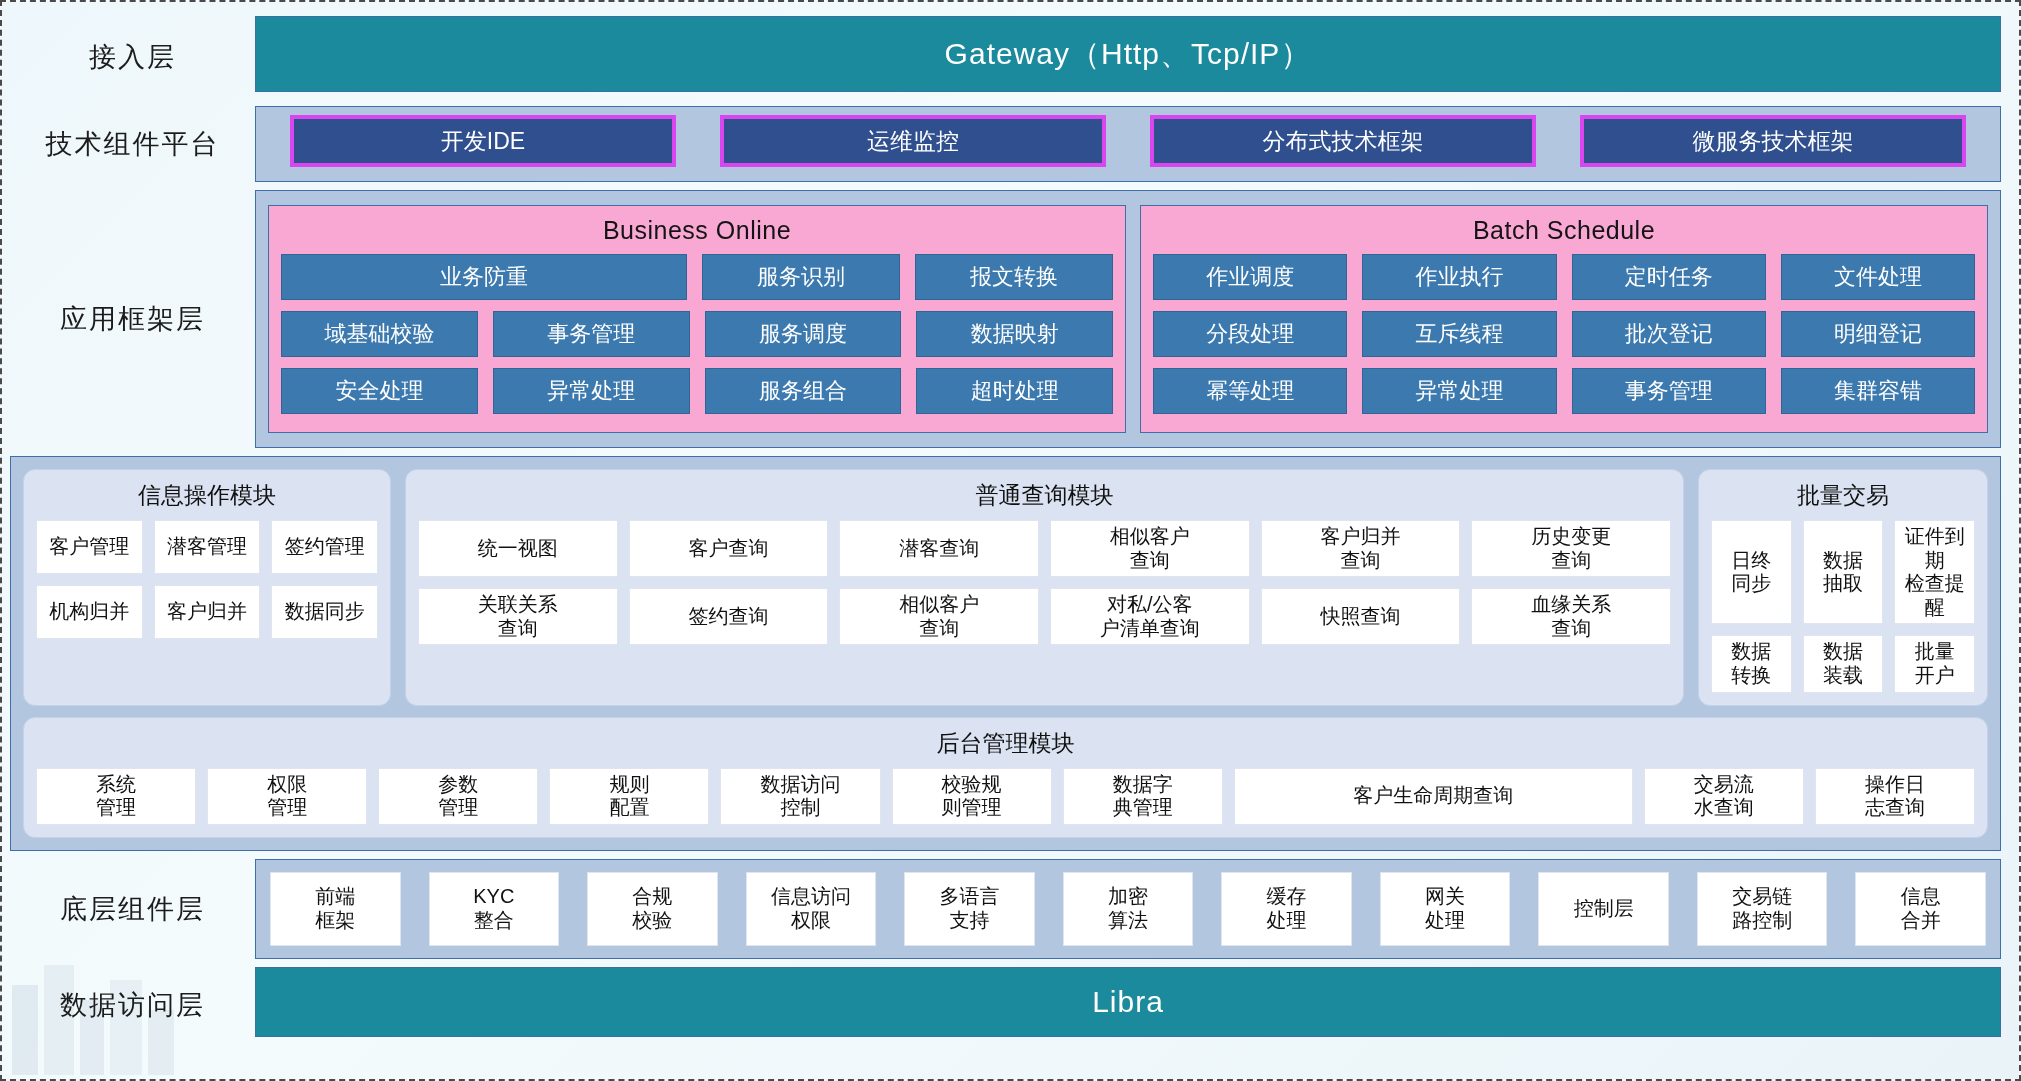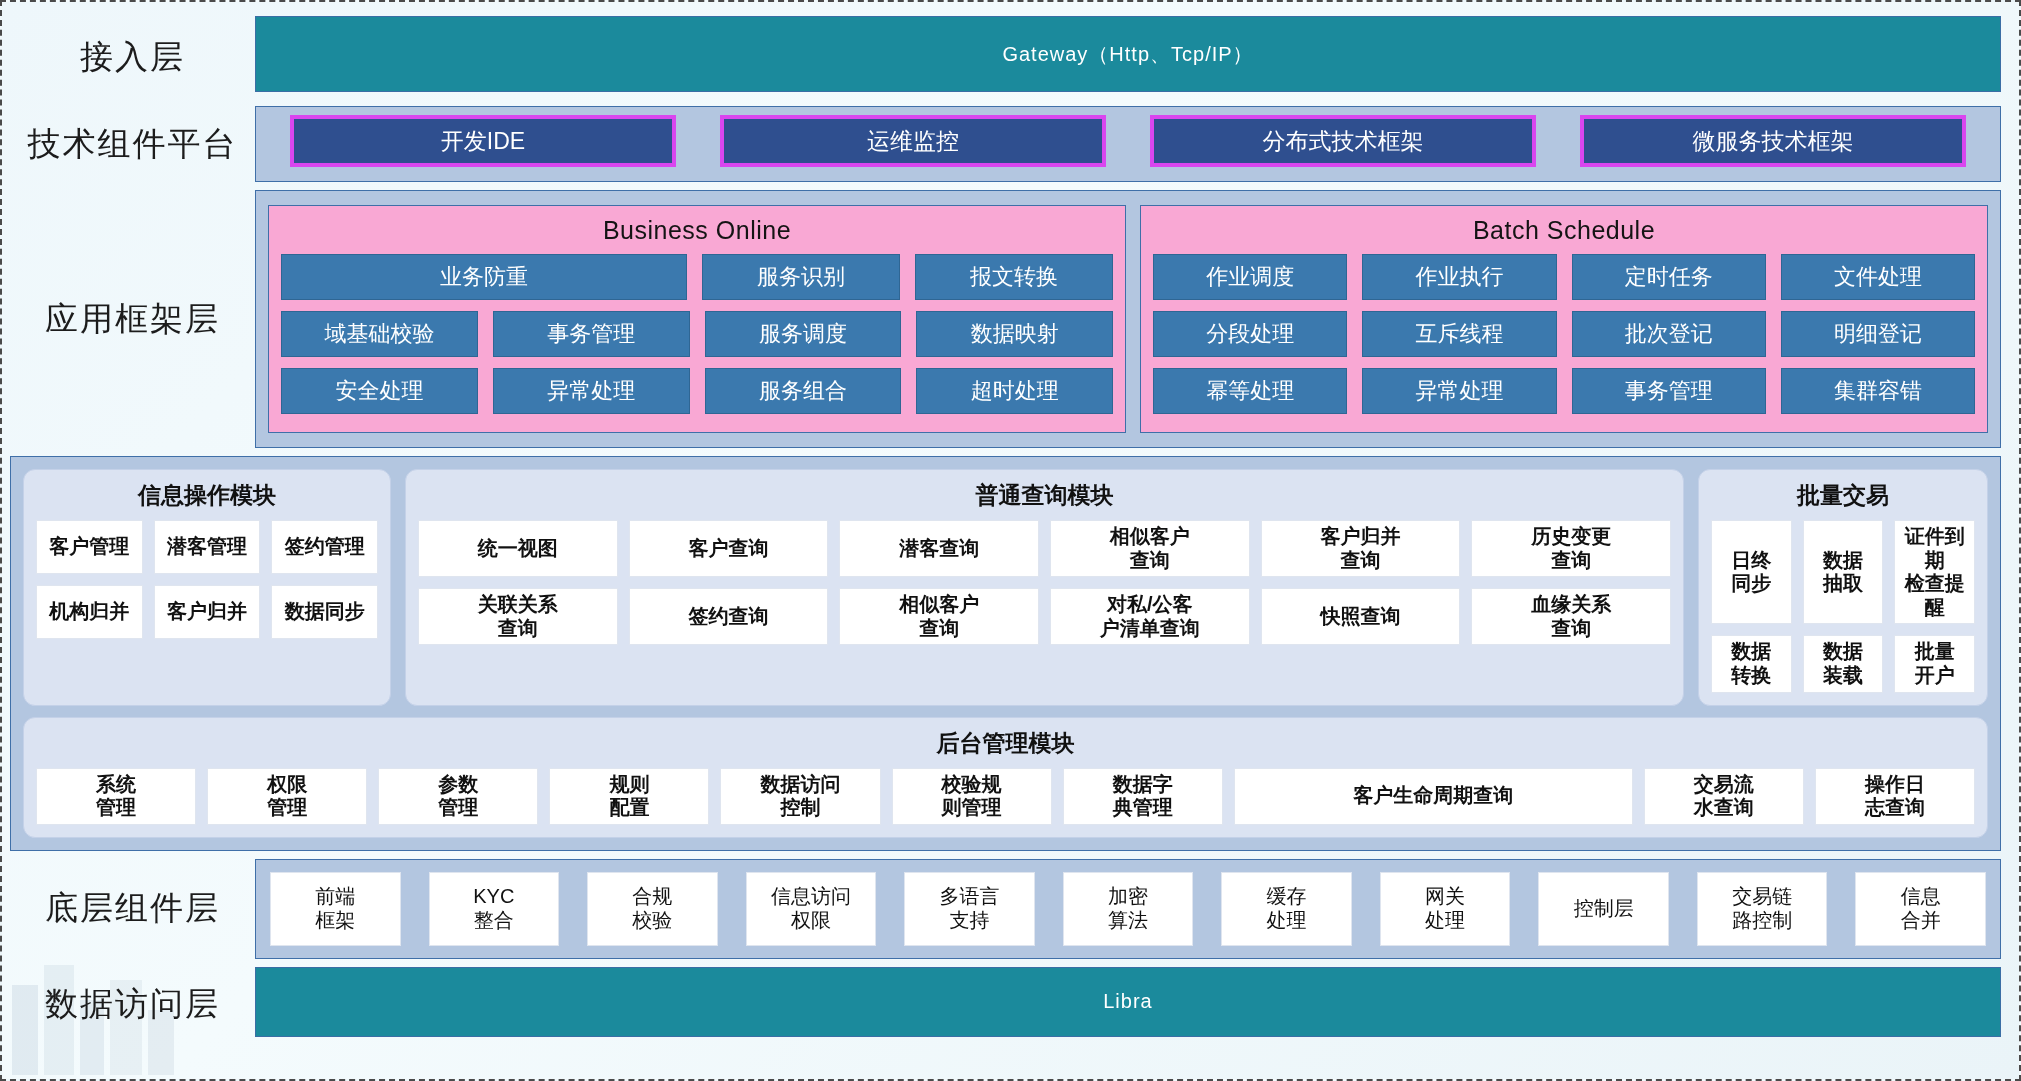--- a/index.html
+++ b/index.html
@@ -17,29 +17,29 @@
     position:absolute;left:0;top:0;right:0;bottom:0;
     display:flex;flex-direction:column;
     padding:14px 18px 14px 8px;
     box-sizing:border-box;
     gap:8px;
   }
   .row{display:flex;align-items:stretch;}
   .row-label{
     width:245px;flex:0 0 245px;
     display:flex;align-items:center;justify-content:center;
-    font-size:33px;color:#1c1c1c;letter-spacing:2px;text-align:center;
+    font-size:27px;color:#1c1c1c;letter-spacing:2px;text-align:center;
   }
   .row-body{flex:1 1 auto;display:flex;}
 
   
   .band-teal{
     flex:1;background:#1b8a9c;border:1px solid #3a6ea5;
     display:flex;align-items:center;justify-content:center;
-    color:#ffffff;font-size:20px;letter-spacing:1px;
+    color:#ffffff;font-size:30px;letter-spacing:1px;
   }
   .gateway{height:74px;}
   .libra{height:68px;}
 
   
   .panel{
     flex:1;background:#b3c6e0;border:1px solid #3f6fa8;
     box-sizing:border-box;
   }
 
@@ -71,21 +71,21 @@
     background:#3b79ae;border:1px solid #2f6694;
     color:#ffffff;font-size:22px;
     height:44px;display:flex;align-items:center;justify-content:center;
     flex:1;
   }
   .cell.wide2{flex:2.06;}
 
   
   .bsl{
     display:flex;flex-direction:column;padding:12px 12px;gap:11px;
-    box-sizing:border-box;flex:1;font-weight:bold;
+    box-sizing:border-box;flex:1;
   }
   .bsl-top{display:flex;gap:14px;}
   .mod{
     background:#dbe3f2;border:1px solid #c4d1e8;border-radius:12px;
     padding:8px 12px 12px 12px;box-sizing:border-box;
     display:flex;flex-direction:column;
   }
   .mod-title{
     text-align:center;font-size:23px;color:#111;margin:2px 0 9px 0;
   }

